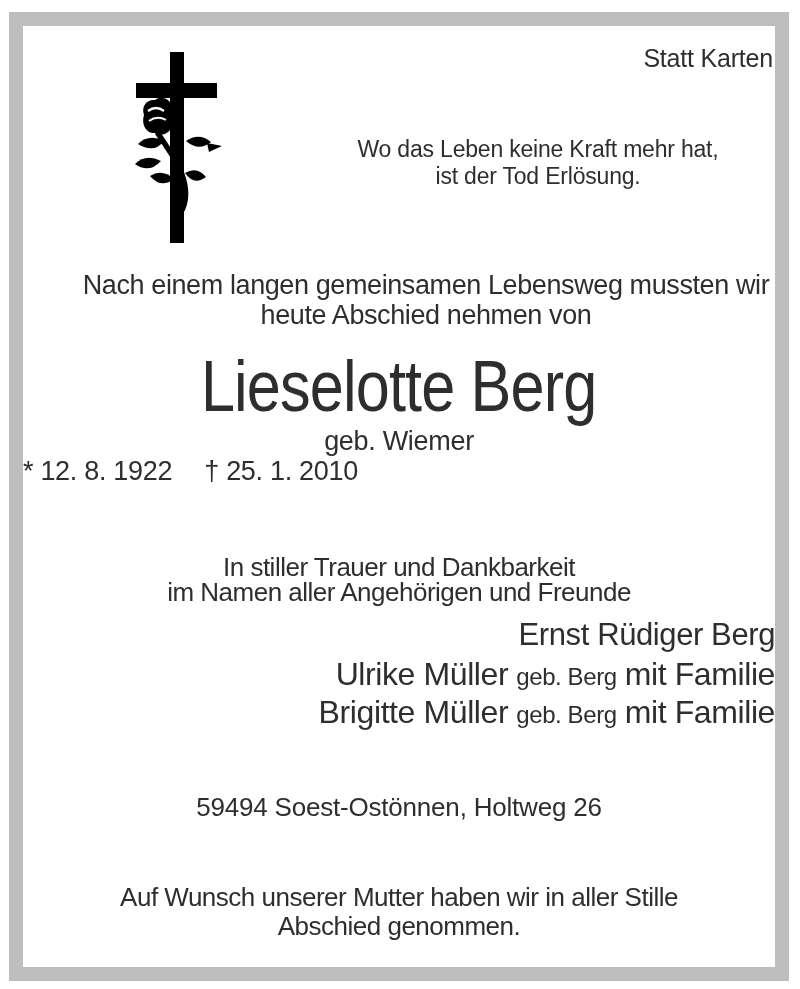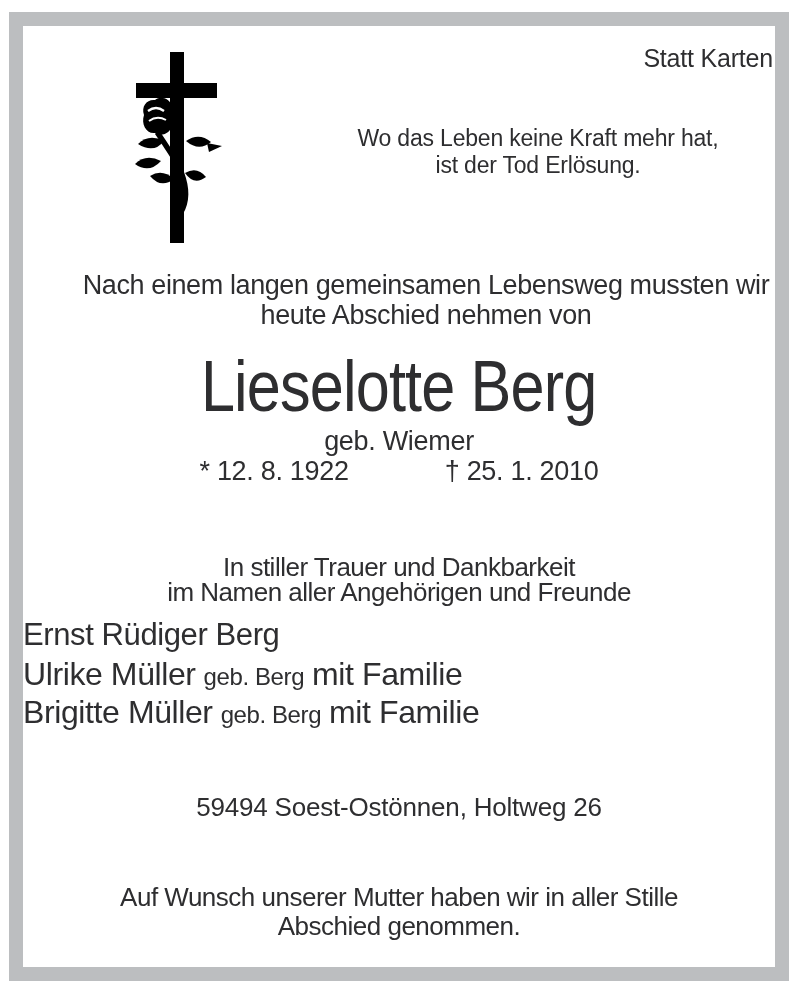--- a/index.html
+++ b/index.html
@@ -46,21 +46,21 @@
     left: 280px;
     top: 18px;
     width: 470px;
     text-align: right;
     font-size: 25px;
     letter-spacing: -0.2px;
   }
   .quote {
     position: absolute;
     left: 280px;
-    top: 99px;
+    top: 110px;
     width: 470px;
     text-align: center;
     font-size: 23px;
     line-height: 27px;
     letter-spacing: -0.2px;
   }
 
   .intro {
     position: absolute;
     left: 0;
@@ -101,43 +101,42 @@
     line-height: 30px;
     letter-spacing: -0.3px;
   }
 
   .dates {
     position: absolute;
     left: 0;
     top: 430px;
     width: 752px;
     display: flex;
-    justify-content: center;
-    gap: 96px;
+    gap: 32px;
     font-size: 27px;
     line-height: 30px;
     letter-spacing: -0.3px;
   }
 
   .mourning {
     position: absolute;
     left: 0;
     top: 529px;
     width: 752px;
     text-align: center;
     font-size: 26px;
     line-height: 25px;
     letter-spacing: -0.5px;
   }
 
   .mourner-line {
     position: absolute;
     left: 0;
     width: 752px;
-    text-align: left;
+    text-align: right;
     white-space: nowrap;
     letter-spacing: -0.4px;
   }
   .mourner-ernst    { top: 592px; font-size: 31px; line-height: 34px; }
   .mourner-ulrike   { top: 629px; font-size: 32px; line-height: 38px; }
   .mourner-brigitte { top: 667px; font-size: 32px; line-height: 38px; }
   .m-small {
     font-size: 24px;
     margin: 0 8px;
   }

